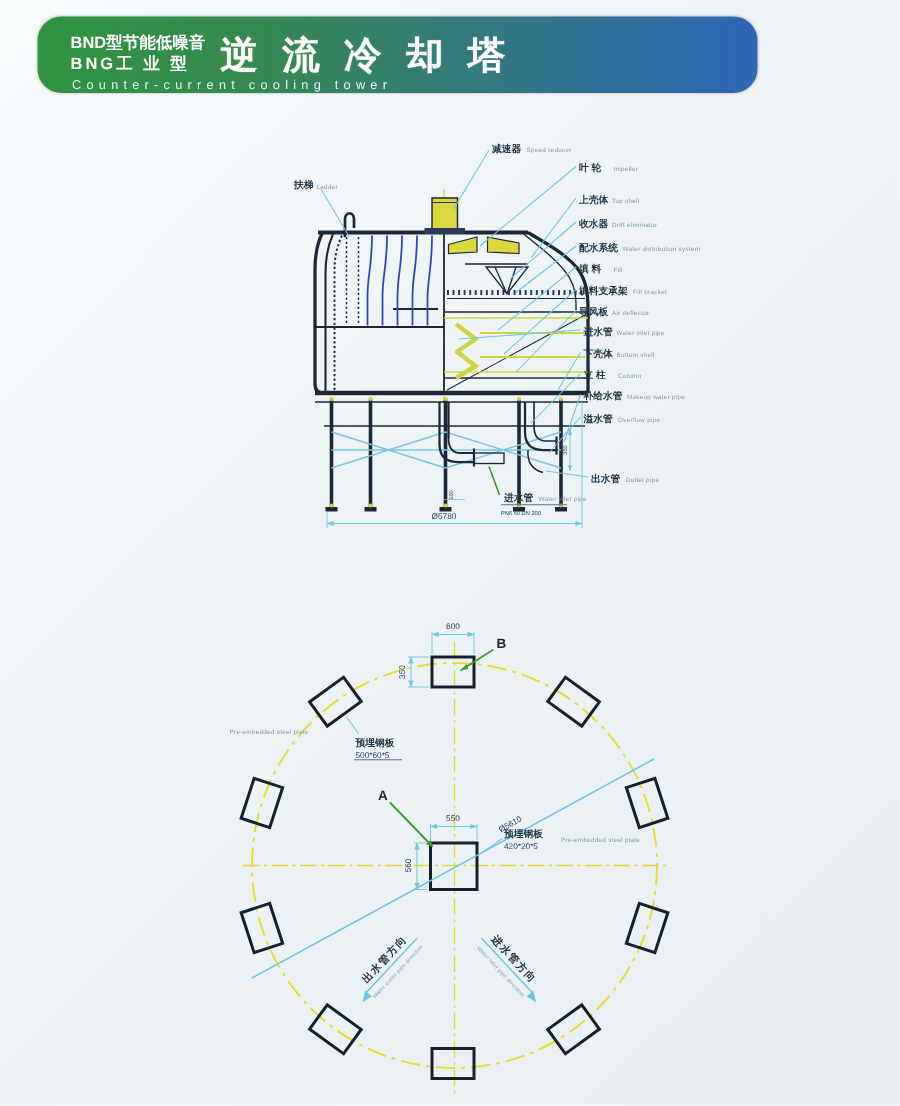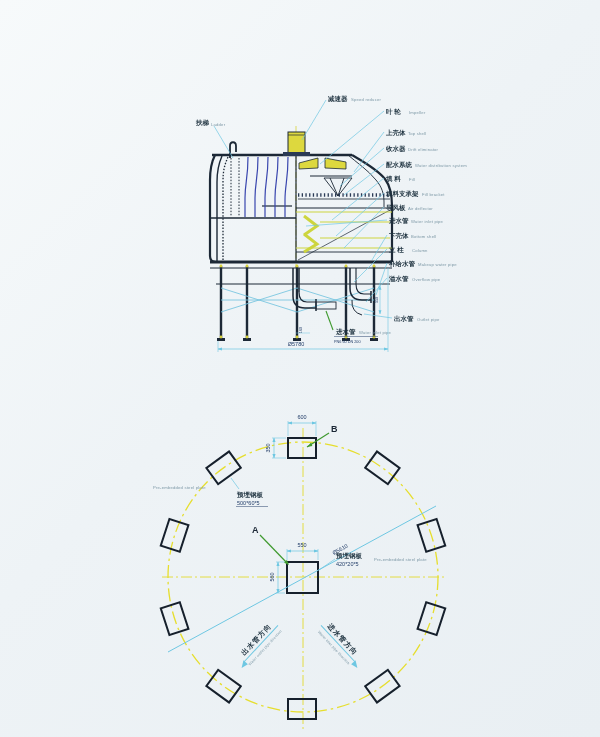--- a/index.html
+++ b/index.html
@@ -32,20 +32,28 @@
   .en{font-size:4.2px;fill:#7d98a6;letter-spacing:.2px;}
   .dim{font-size:5.5px;fill:#26406b;}
   .dimsm{font-size:3.8px;fill:#26406b;}
   .marker{font-size:9px;font-weight:bold;fill:#1c2836;}
 </style>
 </head>
 <body>
 
 <div class="page">
 
+  <div class="header">
+    <div class="model">
+      <div class="l1">BND型节能低噪音</div>
+      <div class="l2">BNG工 业 型</div>
+    </div>
+    <div class="title-cn">逆 流 冷 却 塔</div>
+    <div class="subtitle">Counter-current cooling tower</div>
+  </div>
 
   <svg width="600" height="737" viewBox="0 0 600 737">
     <defs>
       <marker id="arr" viewBox="0 0 10 10" refX="9" refY="5" markerWidth="7" markerHeight="7" orient="auto-start-reverse">
         <path d="M0,1.5 L10,5 L0,8.5 z" fill="#6ec7e2"></path>
       </marker>
     </defs>
 
     <g>
 

